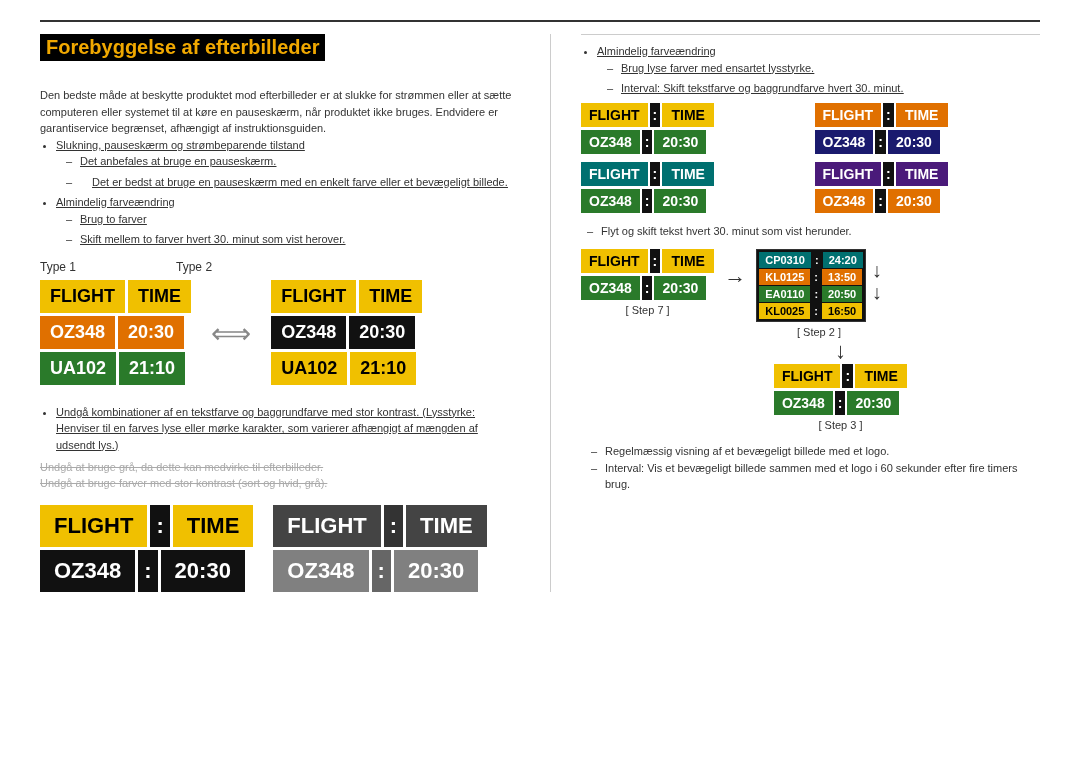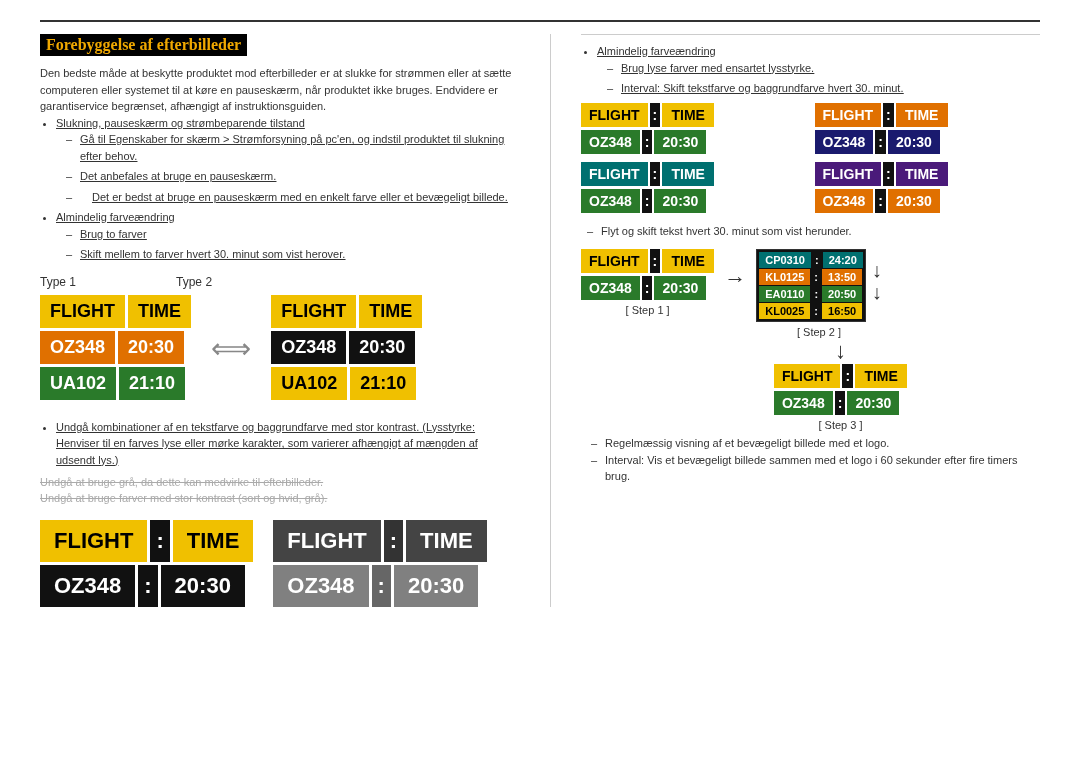--- a/index.html
+++ b/index.html
@@ -27,28 +27,27 @@
       display: flex;
       gap: 30px;
     }
     .left-col {
       flex: 0 0 480px;
     }
     .right-col {
       flex: 1;
     }
     .section-title {
-      font-size: 16px;
+      font-size: 20px;
       font-weight: bold;
       color: #f0a800;
       background: #000;
       display: inline-block;
       padding: 2px 6px;
-      margin-bottom: 9px;
-      font-family: Liberation Serif, serif;
+      margin-bottom: 26px;
     }
     .body-text {
       font-size: 11px;
       line-height: 1.5;
       color: #333;
       margin-bottom: 0;
     }
     .bullet-list {
       margin-left: 16px;
       margin-bottom: 8px;
@@ -292,21 +291,20 @@
 
     <div class="left-col">
       <div class="section-title">Forebyggelse af efterbilleder</div>
 
       <p class="body-text">Den bedste måde at beskytte produktet mod efterbilleder er at slukke for strømmen eller at sætte computeren eller systemet til at køre en pauseskærm, når produktet ikke bruges. Endvidere er garantiservice begrænset, afhængigt af instruktionsguiden.</p>
 
       <ul class="bullet-list">
         <li>
           <span>Slukning, pauseskærm og strømbeparende tilstand</span>
           <ul class="dash-list">
-            <li>Gå til Egenskaber for skærm &gt; Strømforsyning på pc'en, og indstil produktet til slukning efter behov.</li>
             <li>Det anbefales at bruge en pauseskærm.</li>
             <li style="list-style:none;padding-left:12px;margin-left:0;">Det er bedst at bruge en pauseskærm med en enkelt farve eller et bevægeligt billede.</li>
           </ul>
         </li>
         <li>
           <span>Almindelig farveændring</span>
           <ul class="dash-list">
             <li>Brug to farver</li>
             <li style="list-style:none;padding-left:0;margin-left:0;">Skift mellem to farver hvert 30. minut som vist herover.</li>
           </ul>
@@ -472,21 +470,21 @@
               <div class="sm-cell bg-yellow" style="color:#000;">FLIGHT</div>
               <div class="sm-colon">:</div>
               <div class="sm-cell bg-yellow" style="color:#000;">TIME</div>
             </div>
             <div class="sm-row">
               <div class="sm-cell bg-green">OZ348</div>
               <div class="sm-colon">:</div>
               <div class="sm-cell bg-green">20:30</div>
             </div>
           </div>
-          <div class="step-label">[ Step 1 ]</div>
+          <div class="step-label">[ Step 7 ]</div>
         </div>
 
         <div class="arrow-right" style="margin-top:14px;">→</div>
 
         <div class="step-col">
           <div style="display:flex;gap:6px;">
             <div class="scroll-board">
 
               <div class="scroll-row">
                 <div class="sc-cell bg-teal">CP0310</div>
@@ -529,19 +527,19 @@
           </div>
           <div class="sm-row">
             <div class="sm-cell bg-green">OZ348</div>
             <div class="sm-colon">:</div>
             <div class="sm-cell bg-green">20:30</div>
           </div>
         </div>
         <div class="step-label">[ Step 3 ]</div>
       </div>
 
-      <ul class="dash-list" style="margin-top:4px;">
+      <ul class="dash-list" style="margin-top:12px;">
         <li>Regelmæssig visning af et bevægeligt billede med et logo.</li>
         <li style="list-style:none;padding-left:0;margin-left:0;">Interval: Vis et bevægeligt billede sammen med et logo i 60 sekunder efter fire timers brug.</li>
       </ul>
     </div>
   </div>
 </div>
 
 </body></html>

